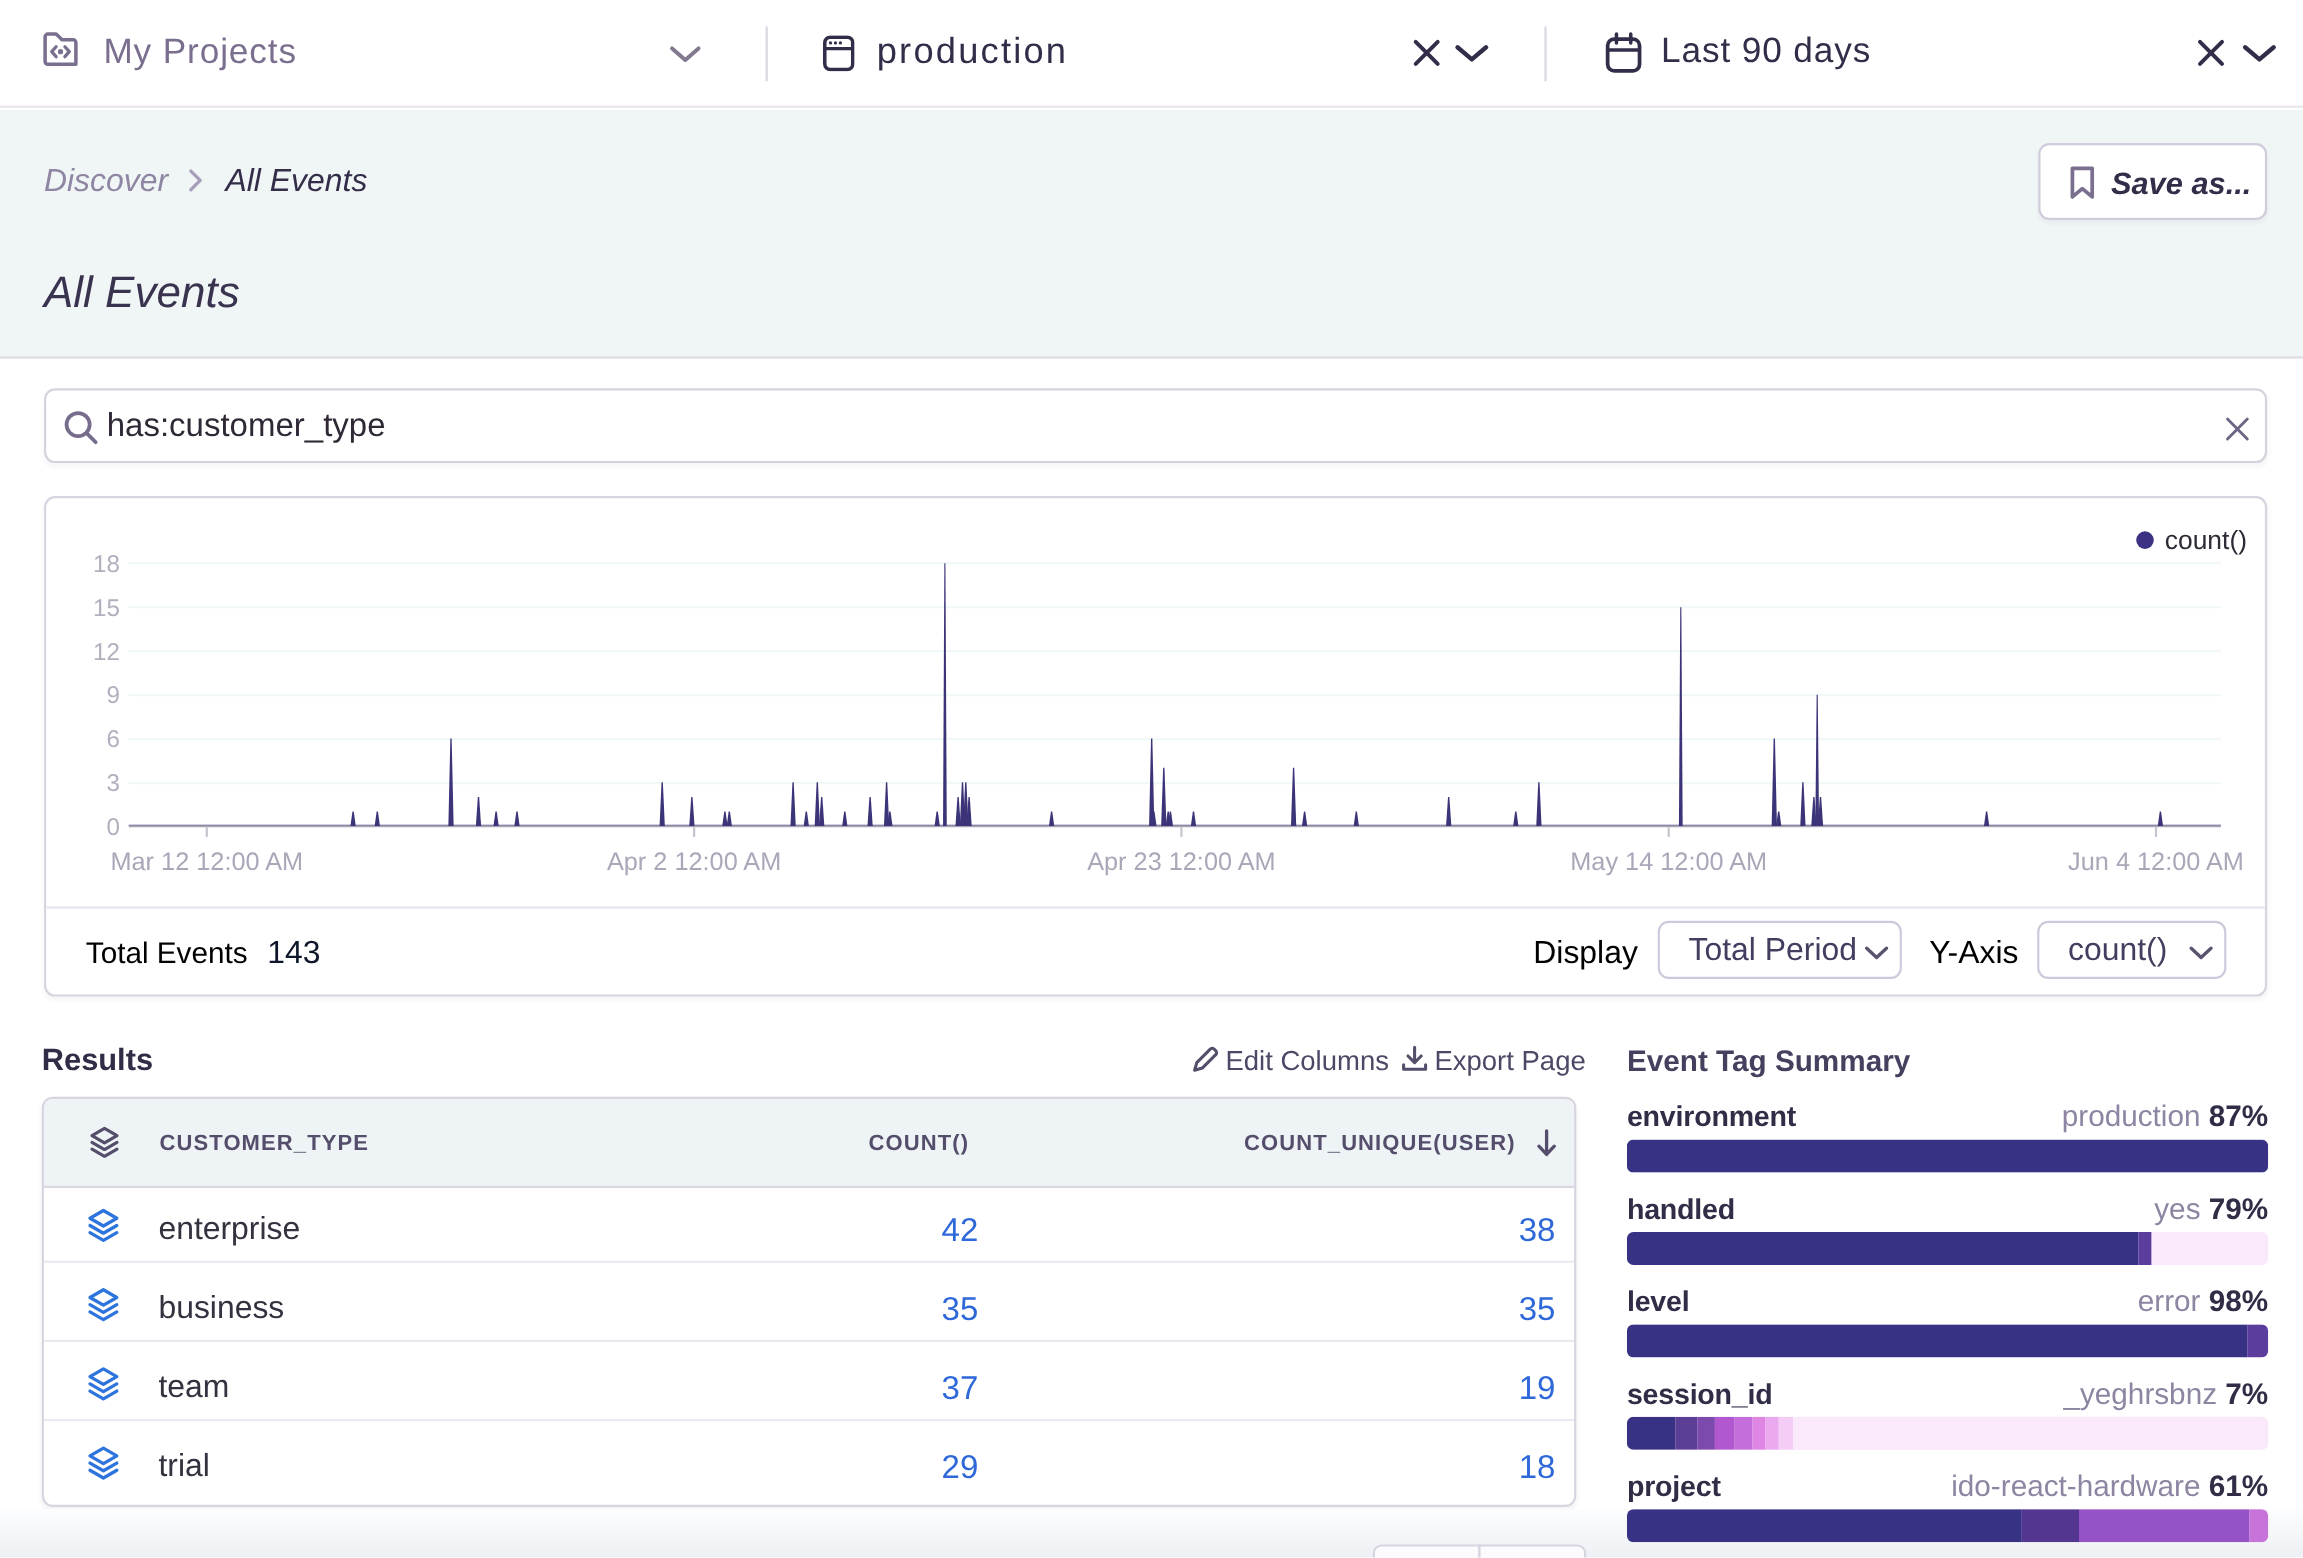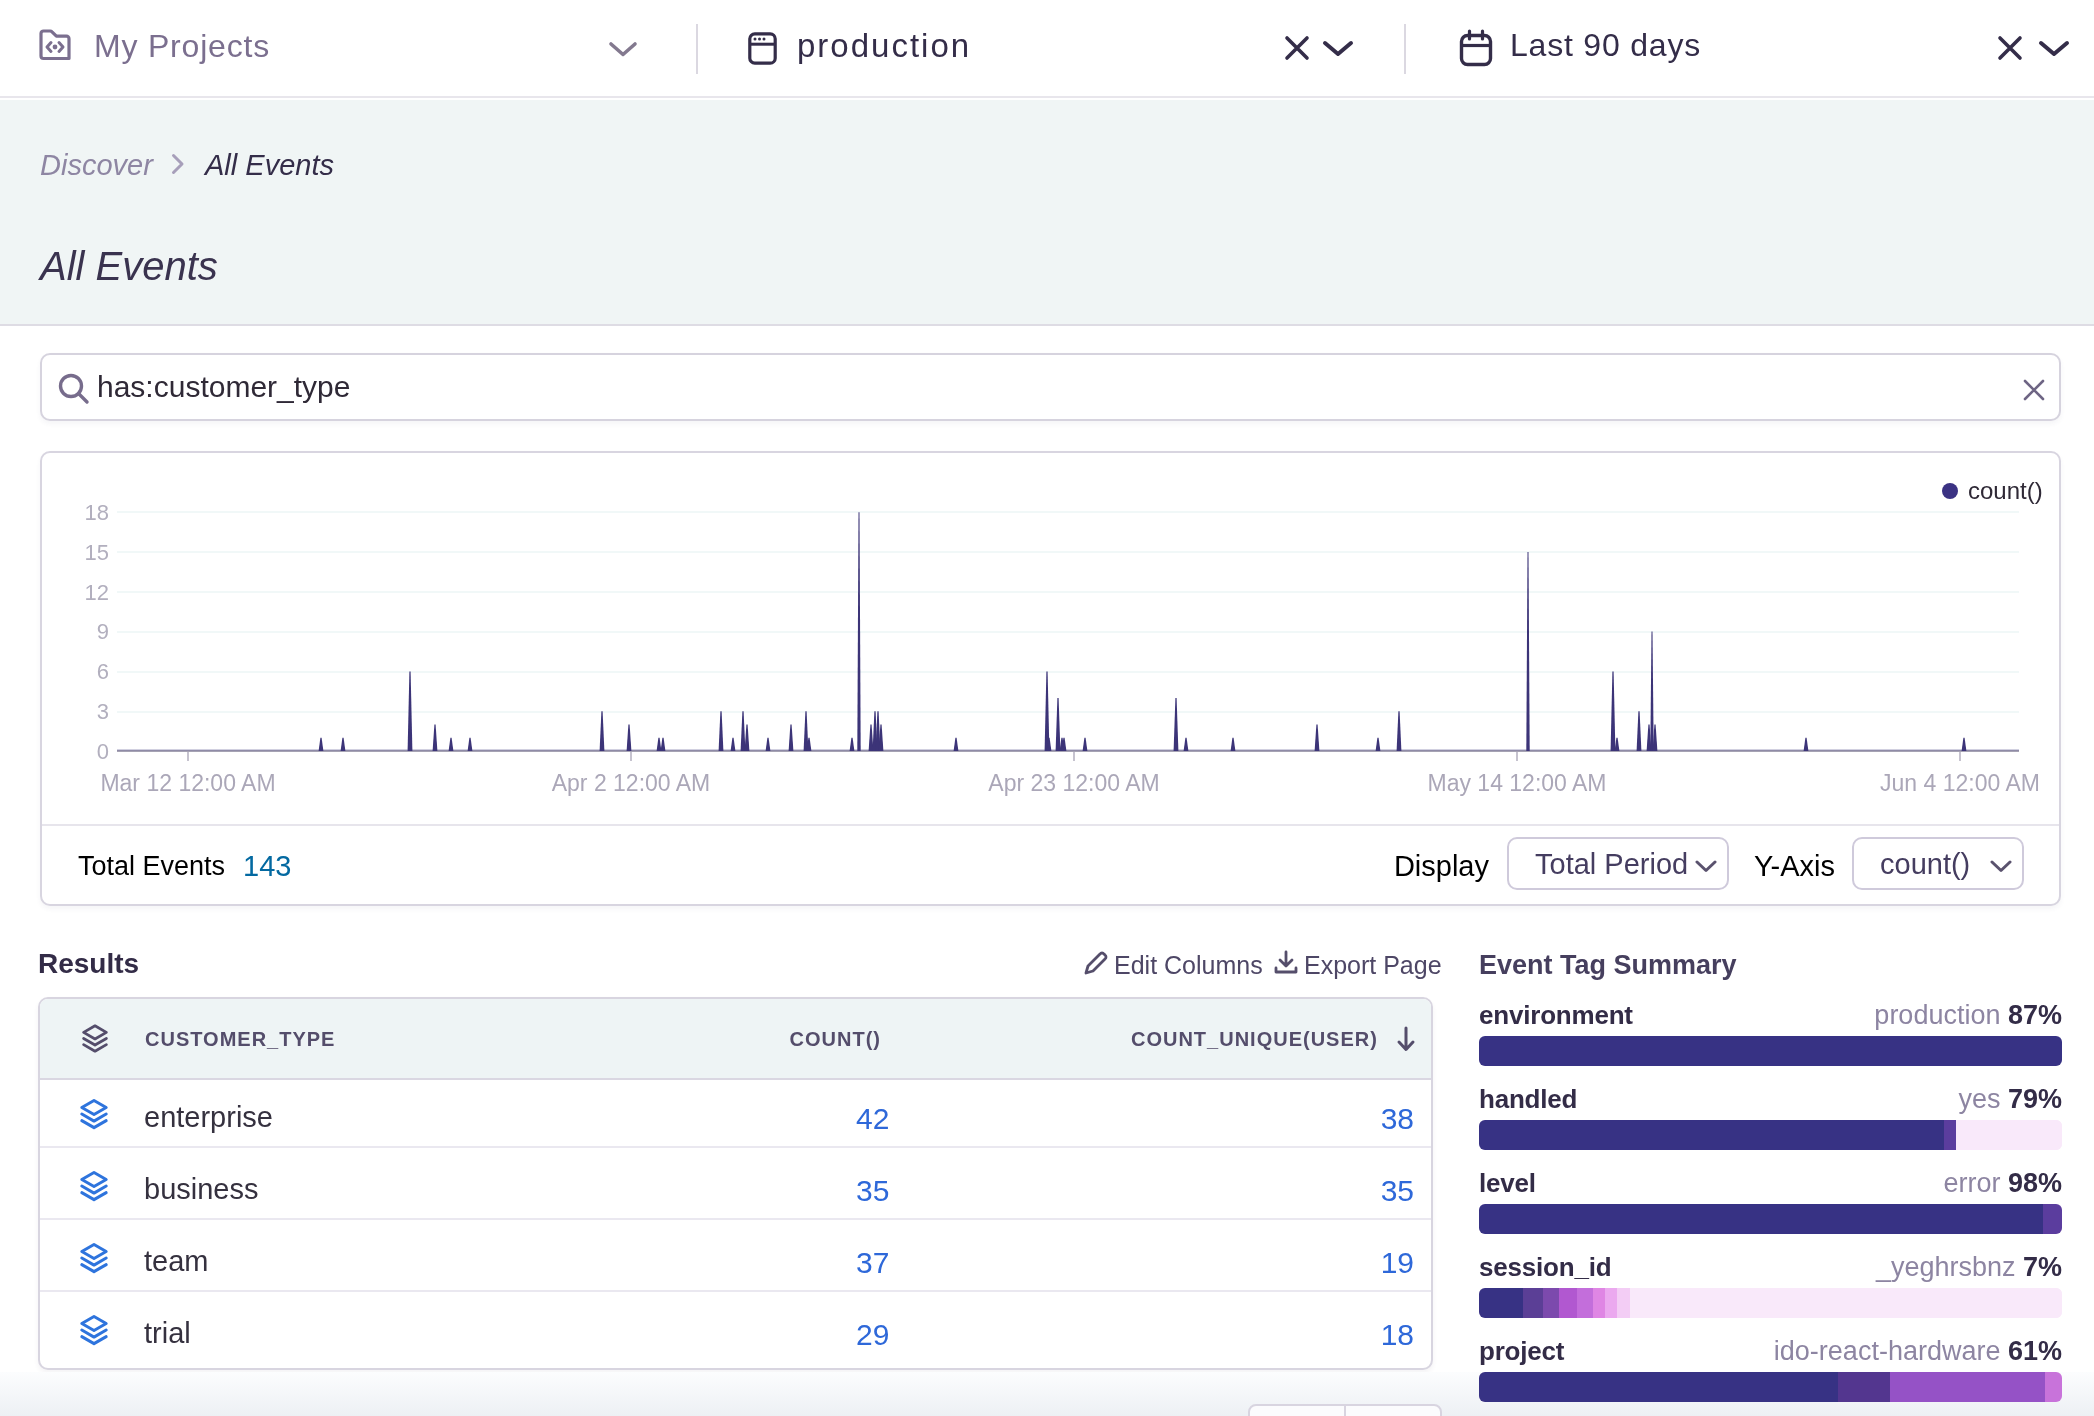--- a/index.html
+++ b/index.html
@@ -104,20 +104,26 @@
 
 <div id="pagehead">
   <div id="crumb">
       <span class="abs" style="left:0;top:0">Discover</span>
     <svg class="abs" style="left:131px;top:4px" width="14" height="22" viewBox="0 0 14 22">
         <polyline points="2.5,2.5 11,11 2.5,19.5" fill="none" stroke="#a79fba" stroke-width="3" stroke-linecap="round" stroke-linejoin="round"></polyline>
       </svg>
     <span class="dark abs" style="left:165px;top:0">All Events</span>
     </div>
   <div id="h1">All Events</div>
+  <div id="saveas">
+    <svg class="abs" style="left:26px;top:18px" width="24" height="32" viewBox="0 0 24 32">
+        <path d="M3 3 H21 V29 L12 21.5 L3 29 Z" fill="none" stroke="#7b6f8f" stroke-width="3.4" stroke-linejoin="round"></path>
+      </svg>
+    <span>Save as...</span>
+  </div>
 </div>
 
 <div id="search">
   <svg class="abs" style="left:15px;top:17px" width="34" height="34" viewBox="0 0 34 34">
       <circle cx="14" cy="14" r="10.5" fill="none" stroke="#776c8c" stroke-width="3.4"></circle>
       <line x1="21.5" y1="21.5" x2="30" y2="30" stroke="#776c8c" stroke-width="3.4" stroke-linecap="round"></line>
     </svg>
   <span class="q">has:customer_type</span>
   <svg class="abs" style="left:1981px;top:24px" width="22" height="22" viewBox="0 0 22 22">
       <path d="M2 2 L20 20 M20 2 L2 20" stroke="#6e6584" stroke-width="2.6" stroke-linecap="round"></path>
@@ -195,21 +201,21 @@
       <path d="M1604.6 298 L1606.4 271.46 L1607.6 271.46 L1609.4 298 Z" fill="#3c3478"></path>
       <path d="M1608.3 298 L1609.5 178.57 L1610.5 178.57 L1611.7 298 Z" fill="#3c3478"></path>
       <path d="M1610.6 298 L1612.4 271.46 L1613.6 271.46 L1615.4 298 Z" fill="#3c3478"></path>
       <path d="M1761.6 298 L1763.4 284.73 L1764.6 284.73 L1766.4 298 Z" fill="#3c3478"></path>
       <path d="M1919.6 298 L1921.4 284.73 L1922.6 284.73 L1924.4 298 Z" fill="#3c3478"></path>
       <circle cx="1908" cy="38" r="8" fill="#3b3283"></circle>
       <text x="1926" y="46" font-size="24" fill="#2f2936">count()</text>
     </svg>
   <div id="chartfoot">
     <span class="abs cf-bold" style="left:36px;top:25px;font-size:27px">Total Events</span>
-    <span class="abs" style="left:201px;top:24px;font-size:29px;color:#0369a1">143</span>
+    <span class="abs" style="left:201px;top:24px;font-size:29px;color:#0f172a">143</span>
     <span class="abs cf-bold" style="right:570px;top:24px">Display</span>
     <div class="cf-btn" style="left:1465px;top:11px;width:222px;">
       <span class="abs" style="left:26px;top:9px">Total Period</span>
       <svg class="abs" style="left:186px;top:21px" width="22" height="13" viewBox="0 0 22 13">
           <polyline points="2,2 11,10.5 20,2" fill="none" stroke="#5a526e" stroke-width="3" stroke-linecap="round" stroke-linejoin="round"></polyline>
         </svg>
     </div>
     <span class="abs cf-bold" style="right:224px;top:24px">Y-Axis</span>
     <div class="cf-btn" style="left:1810px;top:11px;width:172px;">
       <span class="abs" style="left:26px;top:9px">count()</span>

